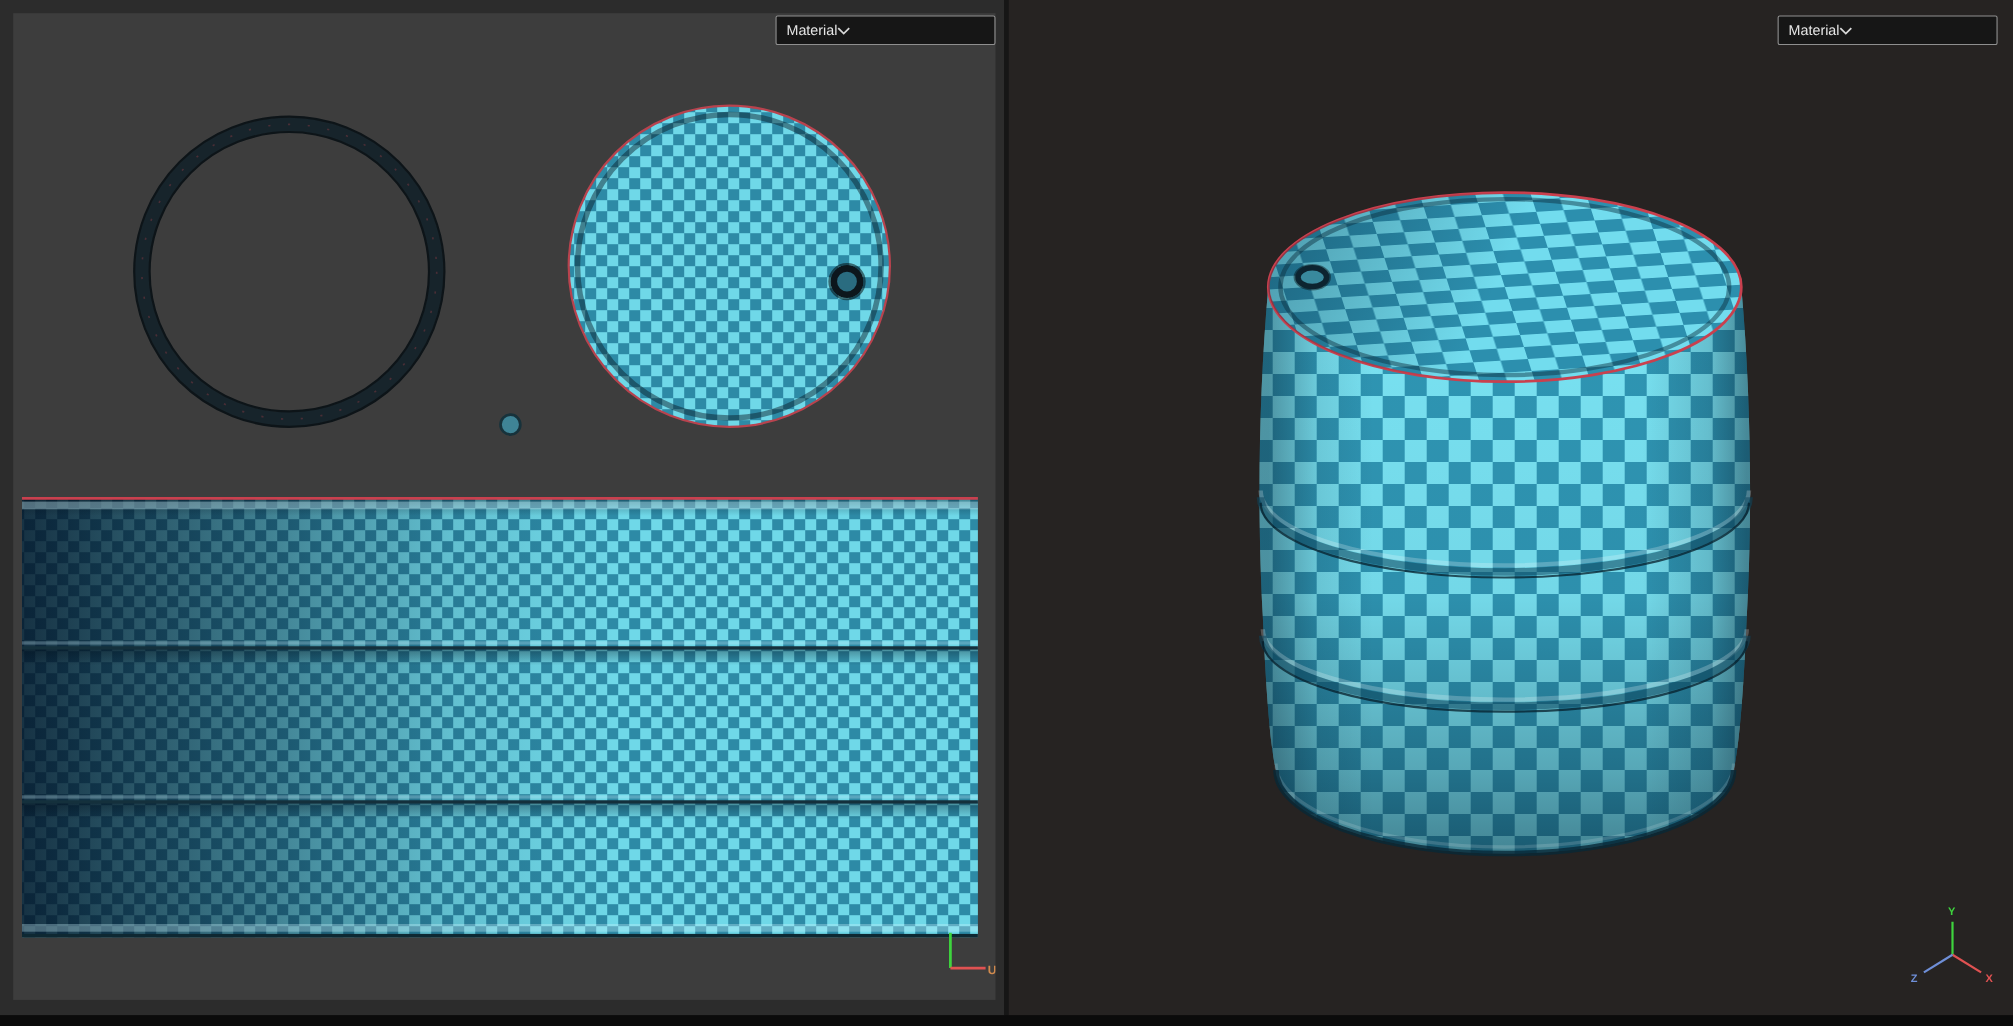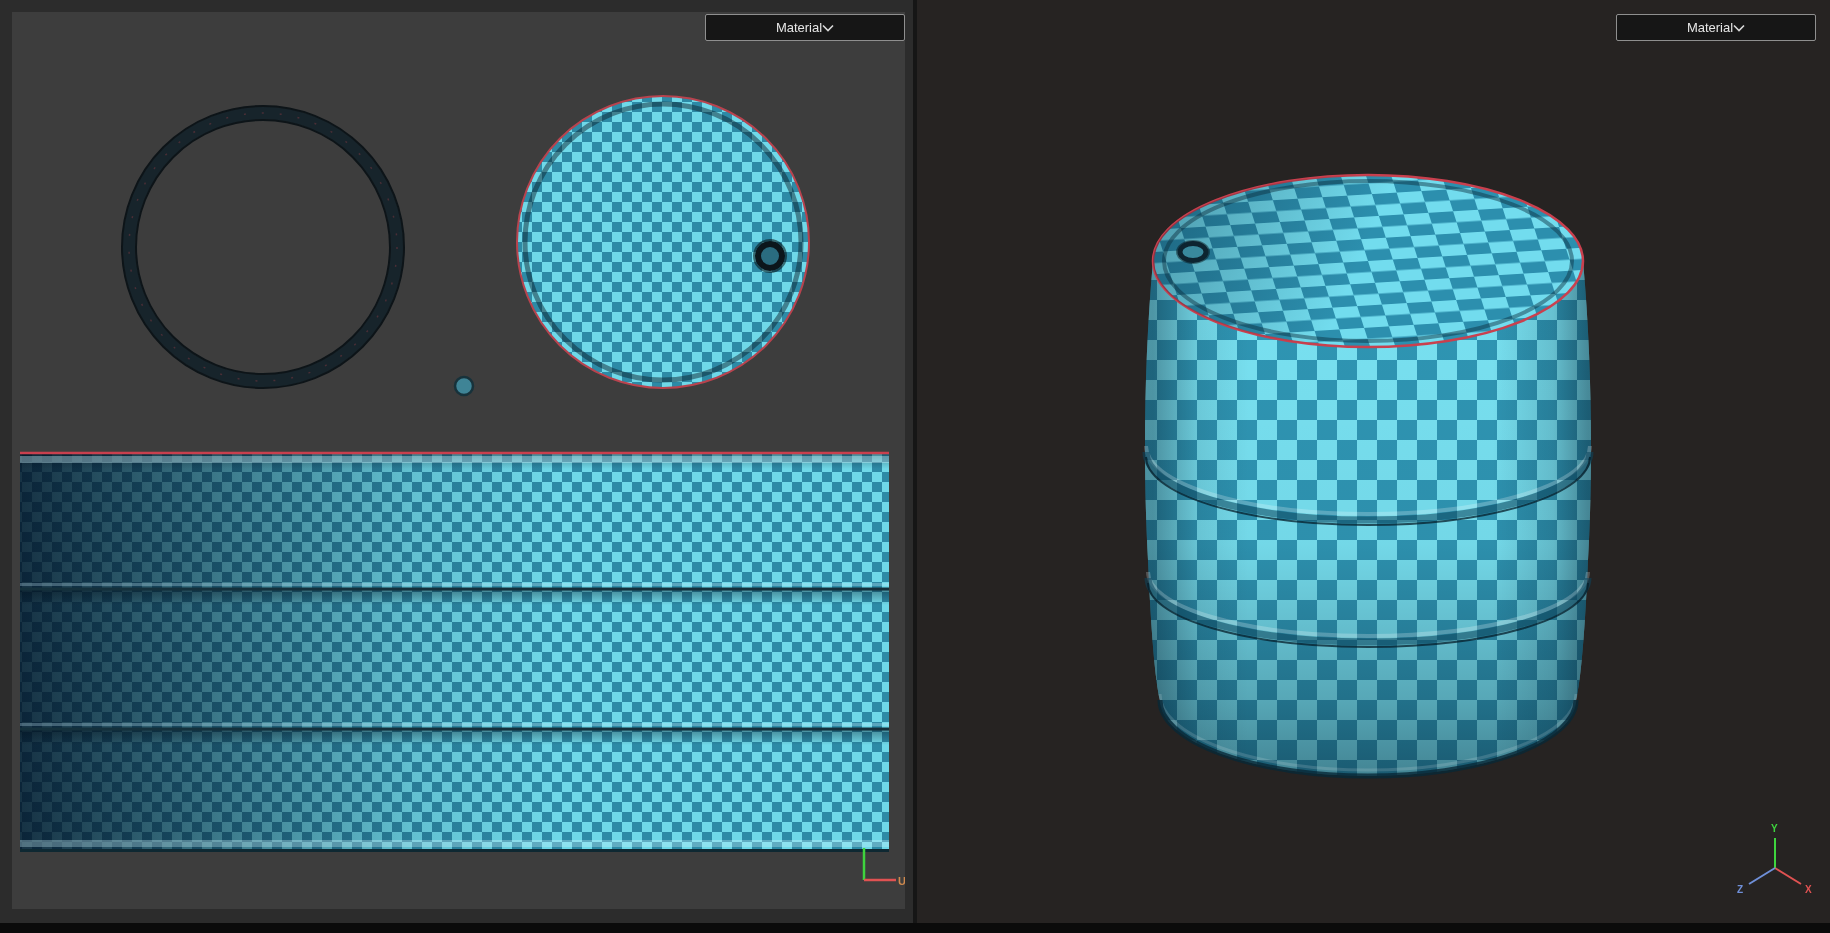--- a/index.html
+++ b/index.html
@@ -11,21 +11,21 @@
   .panel-left{position:absolute;left:0;top:0;width:913px;height:923px;background:#2c2c2c;}
   .uv-canvas{position:absolute;left:12px;top:12px;width:893px;height:897px;background:#3d3d3d;}
   .divider{position:absolute;left:913px;top:0;width:4px;height:923px;background:#161616;}
   .panel-right{position:absolute;left:917px;top:0;width:913px;height:923px;background:#262322;}
   .bottom-bar{position:absolute;left:0;top:923px;width:1830px;height:10px;background:#0b0b0b;}
 
   .dropdown{
     position:absolute;top:14px;height:27px;width:200px;box-sizing:border-box;
     background:#161616;border:1px solid #8f8f8f;border-radius:2px;
     color:#e6e6e6;font-size:13px;display:flex;align-items:center;
-    justify-content:center;padding:0 9px;cursor:default;z-index:5;
+    justify-content:flex-start;padding:0 9px;cursor:default;z-index:5;
   }
   .dropdown .chev{display:flex;align-items:center;}
   .dd-left{right:8px;}
   .dd-right{right:14px;}
   svg{display:block;}
 </style>
 </head>
 <body>
 
 <div class="app">

